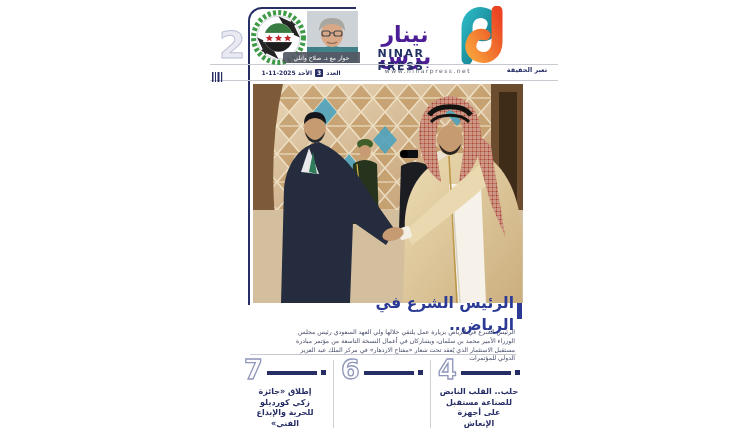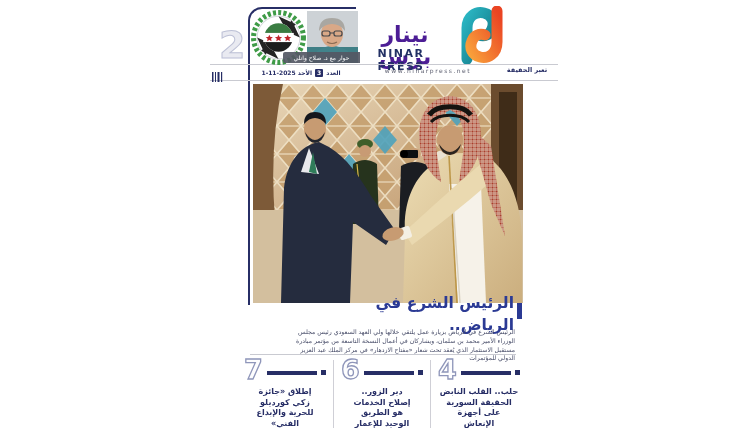--- a/index.html
+++ b/index.html
@@ -242,30 +242,26 @@
 للحرية والإبداع
 الفني»</p>
   </div>
   <div class="teaser-divider"></div>
   <div class="teaser">
     <div class="teaser-head">
       <span class="teaser-num">6</span>
       <div class="teaser-bar"></div>
       <div class="teaser-dot"></div>
     </div>
-    <p class="teaser-title">دير الزور..
-إصلاح الخدمات
-هو الطريق
-الوحيد للإعمار</p>
   </div>
   <div class="teaser-divider"></div>
   <div class="teaser">
     <div class="teaser-head">
       <span class="teaser-num">4</span>
       <div class="teaser-bar"></div>
       <div class="teaser-dot"></div>
     </div>
     <p class="teaser-title">حلب.. القلب النابض
-الحقيقة السورية
+للصناعة مستقبل
 على أجهزة
 الإنعاش</p>
   </div>
 </div>
 
 </body></html>

